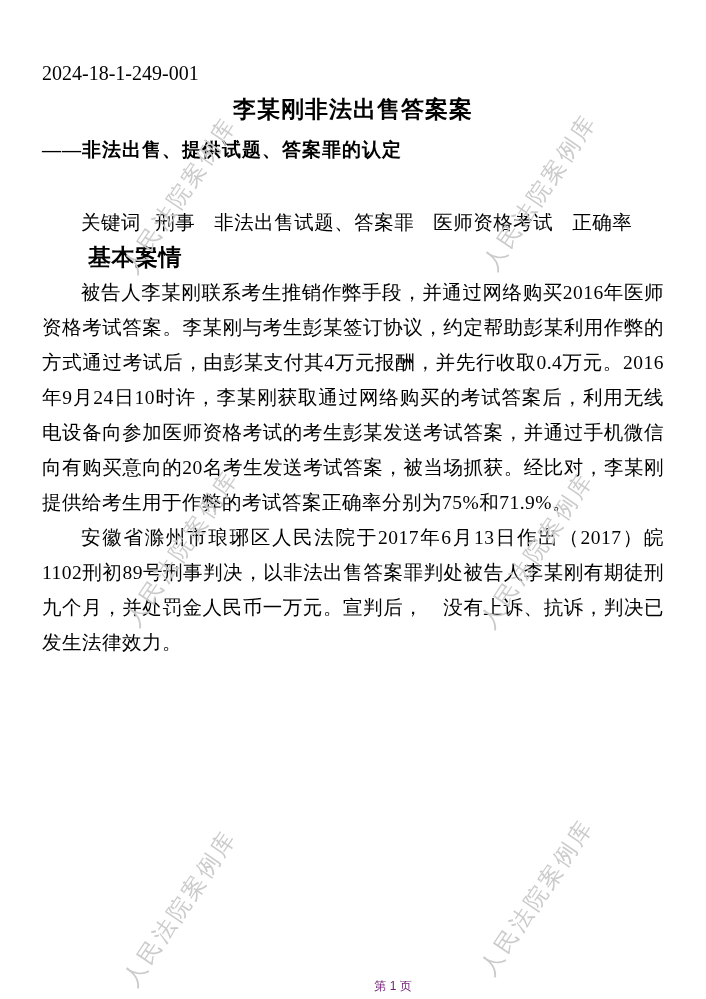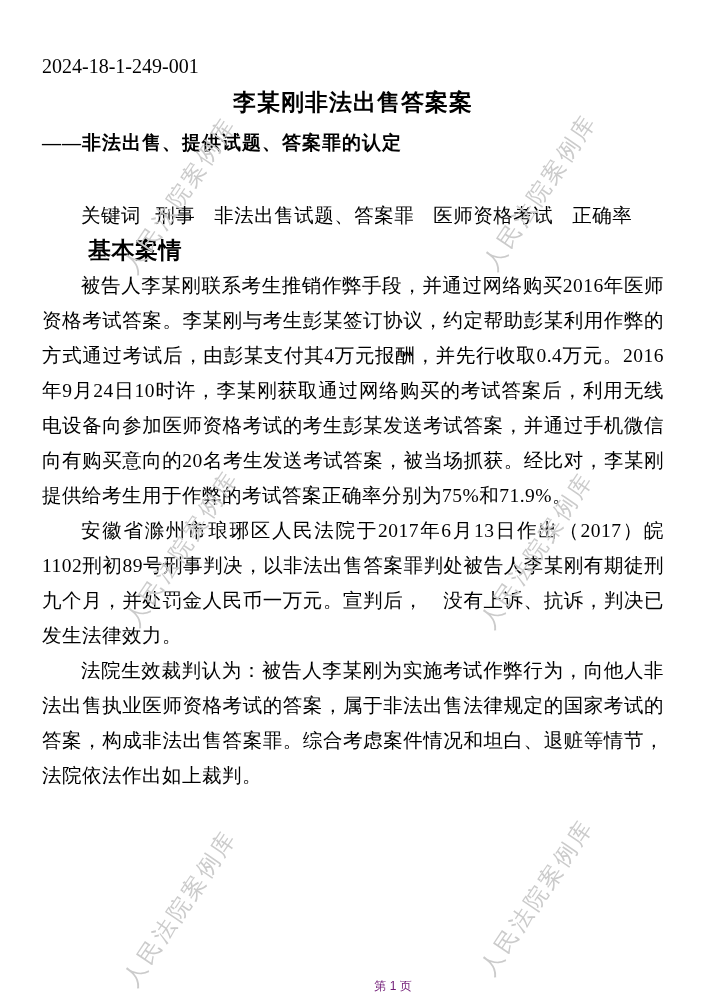--- a/index.html
+++ b/index.html
@@ -12,20 +12,21 @@
     width: 706px;
     height: 999px;
     margin: 0 auto;
     background: #ffffff;
     overflow: hidden;
     color: #000000;
     font-family: "Liberation Serif", serif;
   }
   .content {
     padding: 53px 42px 0 42px;
+    margin-top: 7px;
   }
   .case-number {
     font-size: 20px;
     line-height: 26px;
     font-family: "Liberation Serif", serif;
   }
   .doc-title {
     margin-top: 9px;
     text-align: center;
     font-weight: bold;
@@ -135,21 +136,20 @@
       <span class="kw-term">正确率</span>
     </div>
 
     <div>
       <h2 class="section-heading">基本案情</h2>
       <p class="body-para">被告人李某刚联系考生推销作弊手段，并通过网络购买2016年医师资格考试答案。李某刚与考生彭某签订协议，约定帮助彭某利用作弊的方式通过考试后，由彭某支付其4万元报酬，并先行收取0.4万元。2016年9月24日10时许，李某刚获取通过网络购买的考试答案后，利用无线电设备向参加医师资格考试的考生彭某发送考试答案，并通过手机微信向有购买意向的20名考生发送考试答案，被当场抓获。经比对，李某刚提供给考生用于作弊的考试答案正确率分别为75%和71.9%。</p>
       <p class="body-para">安徽省滁州市琅琊区人民法院于2017年6月13日作出（2017）皖1102刑初89号刑事判决，以非法出售答案罪判处被告人李某刚有期徒刑九个月，并处罚金人民币一万元。宣判后，　没有上诉、抗诉，判决已发生法律效力。</p>
     </div>
 
     <div>
-      <p class="body-para">法院生效裁判认为：被告人李某刚为实施考试作弊行为，向他人非法出售执业医师资格考试的答案，属于非法出售法律规定的国家考试的答案，构成非法出售答案罪。综合考虑案件情况和坦白、退赃等情节，法院依法作出如上裁判。</p>
     </div>
 
 
   </div>
 
   <div class="footer">第 1 页</div>
 
 </div>
 
 </body></html>

